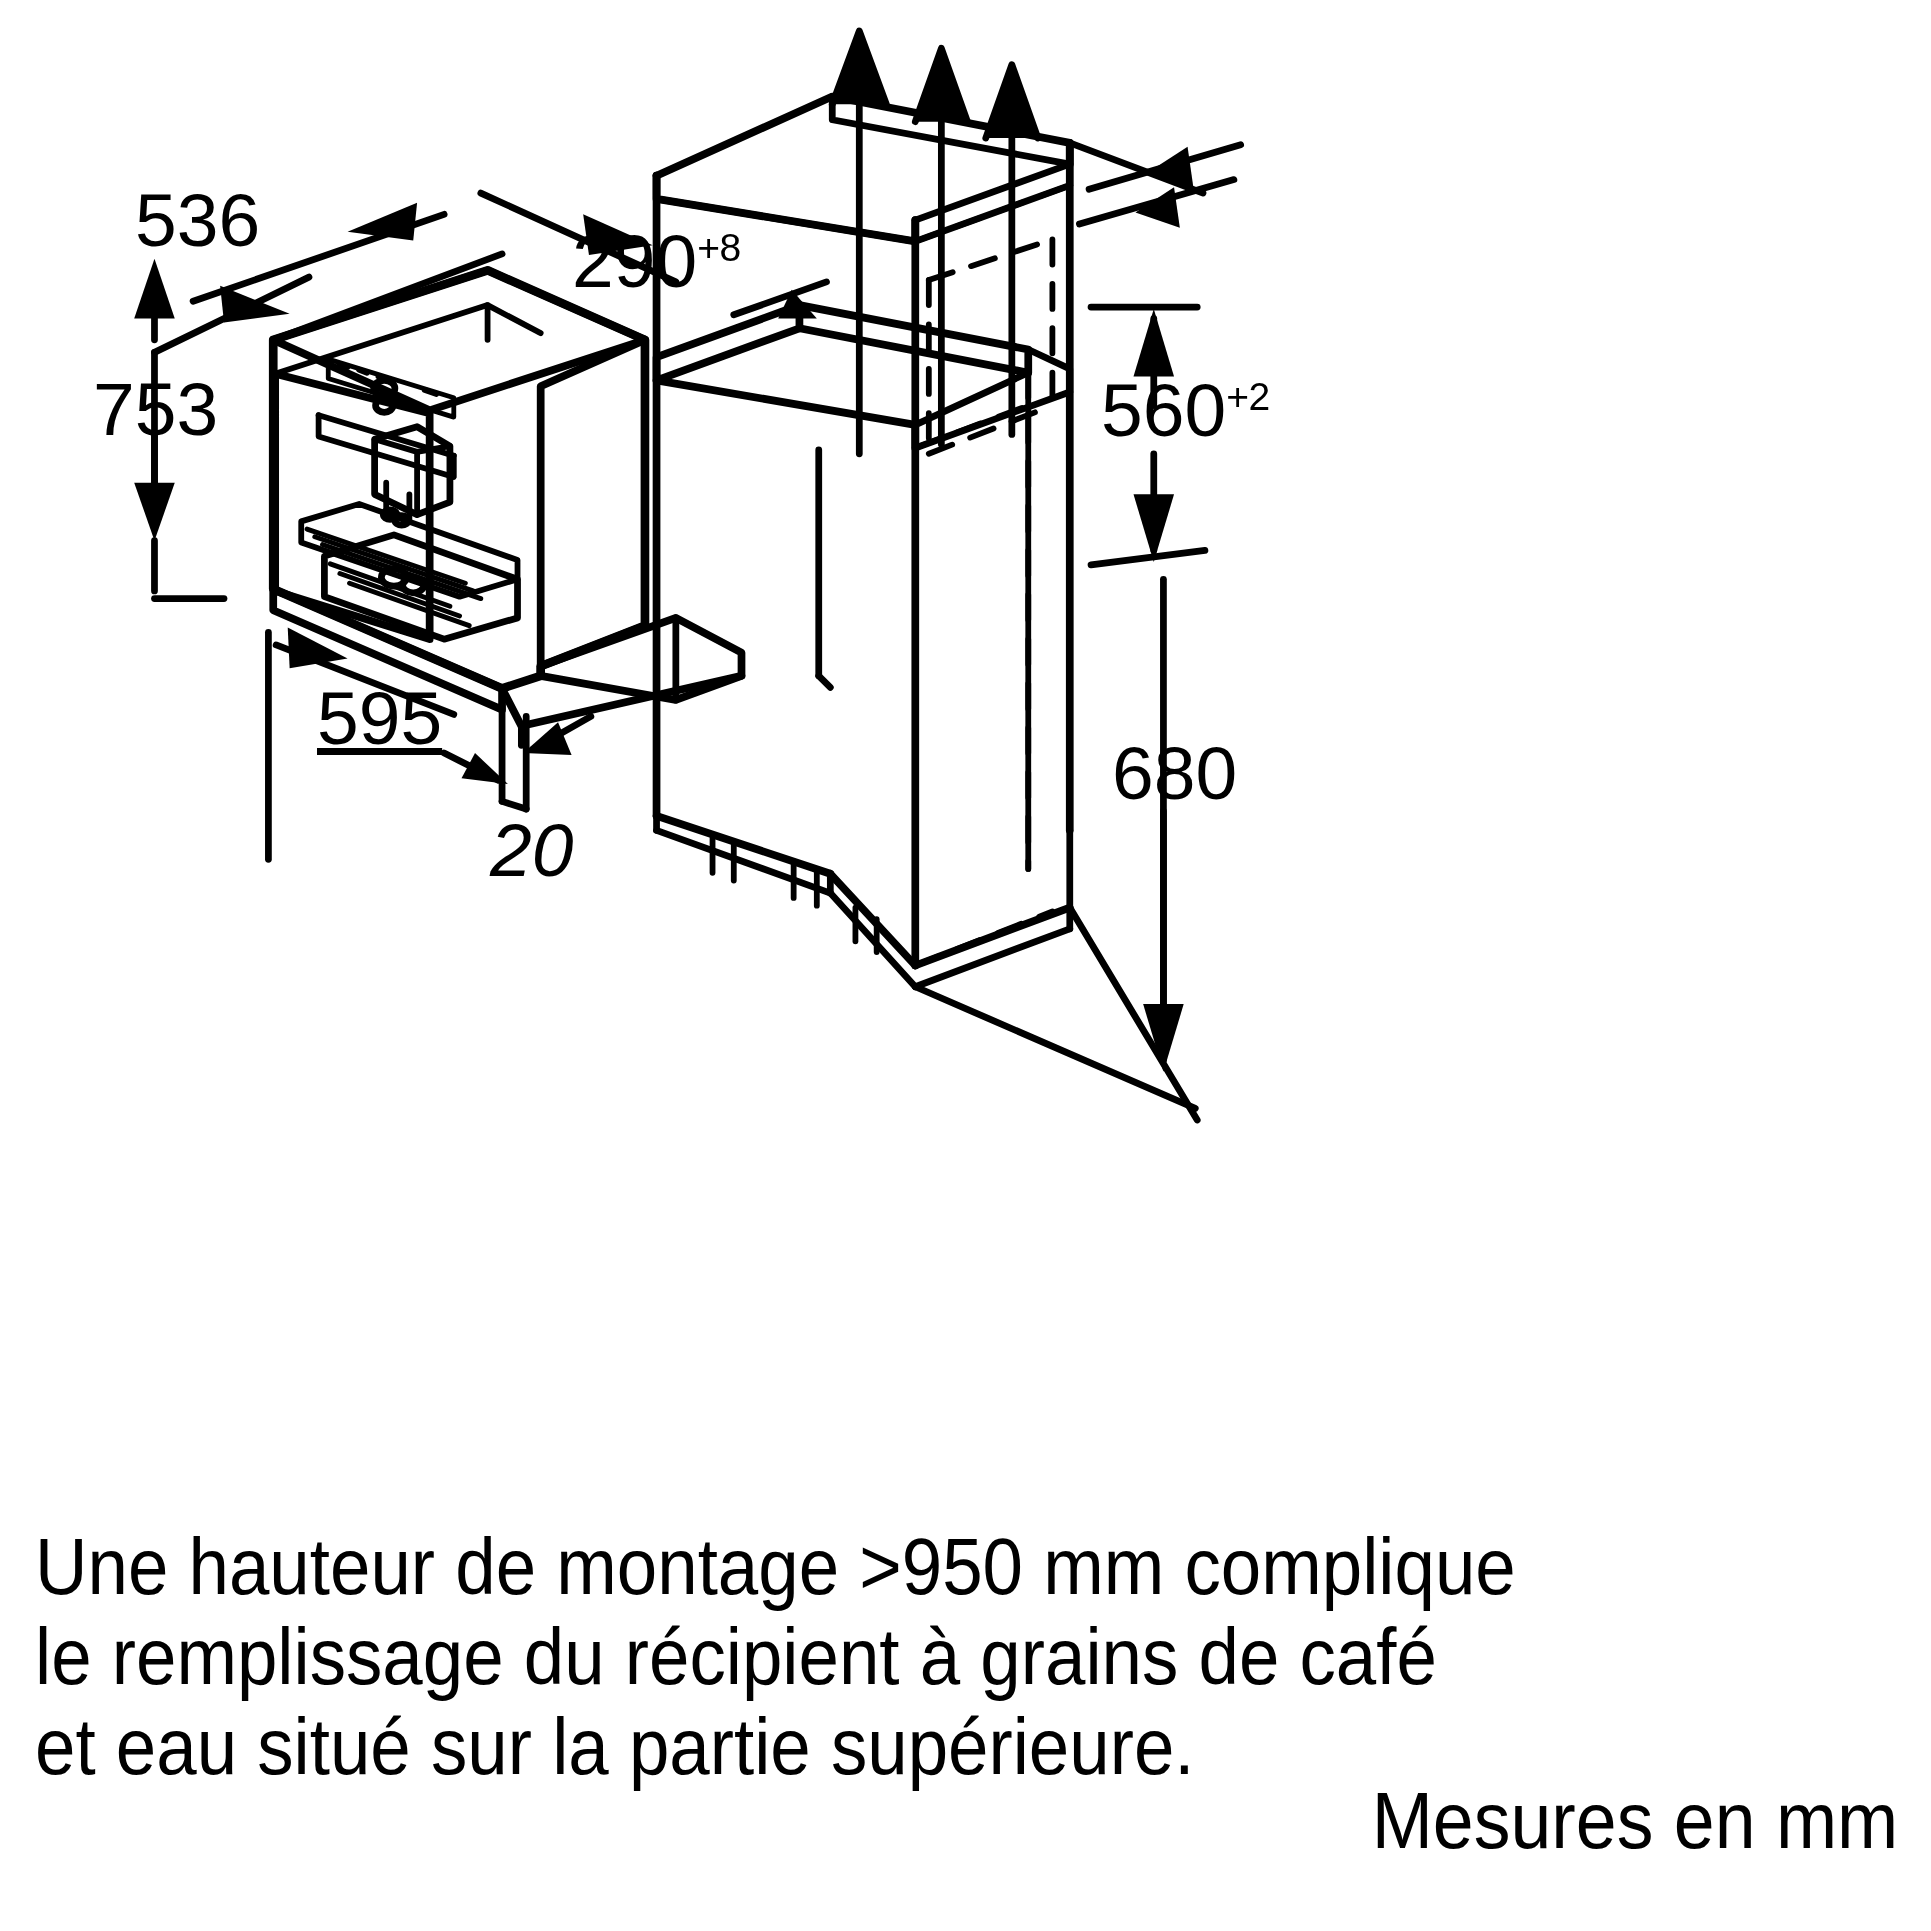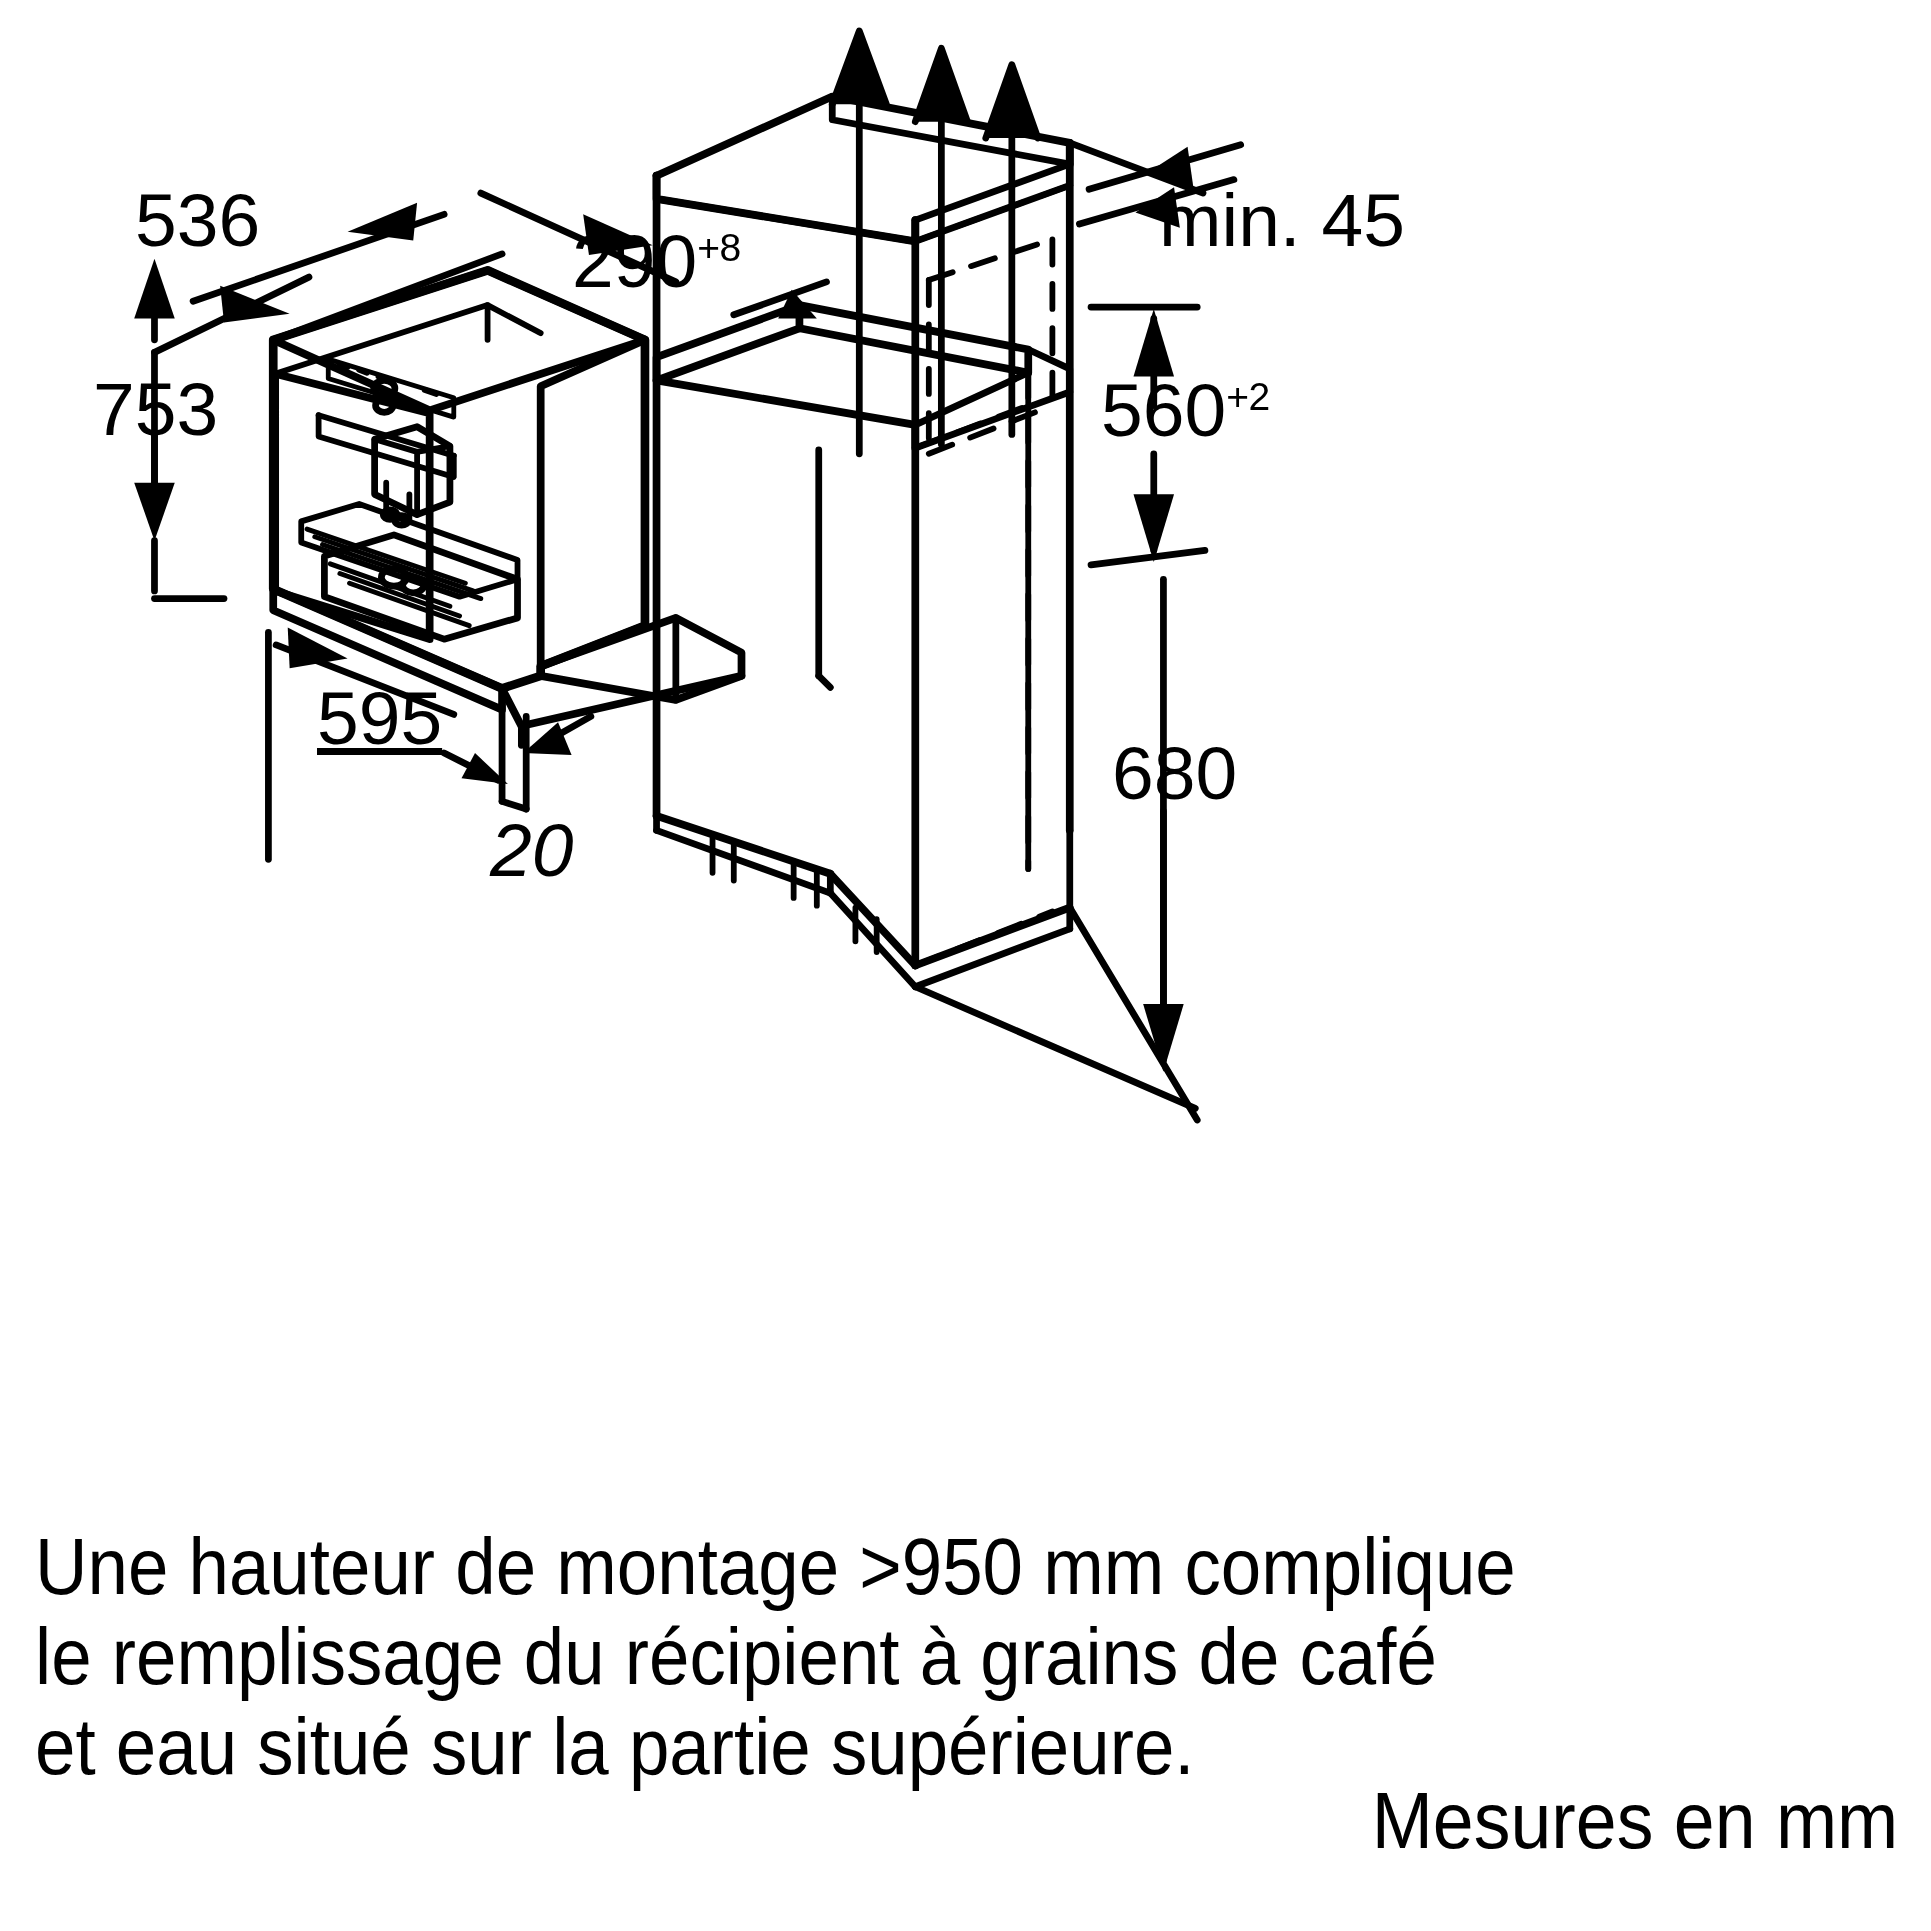--- a/index.html
+++ b/index.html
@@ -201,21 +201,20 @@
   <div class="dimlabel" style="left:135px;top:183px;">536</div>
 
   <div class="dimlabel" style="left:93px;top:372px;">753</div>
 
   <div class="dimlabel" style="left:317px;top:681px;text-decoration:underline;">595</div>
 
   <div class="dimlabel" style="left:490px;top:813px;font-style:italic;">20</div>
 
   <div class="dimlabel" style="left:572px;top:224px;"><span>290</span><sup>+8</sup></div>
 
-  <div class="dimlabel" style="left:1159px;top:183px;">min. 45</div>
 
   <div class="dimlabel" style="left:1101px;top:373px;"><span>560</span><sup>+2</sup></div>
 
   <div class="dimlabel" style="left:1112px;top:736px;">680</div>
 
   <div class="caption">Une hauteur de montage &gt;950 mm complique
 le remplissage du récipient à grains de café
 et eau situé sur la partie supérieure.</div>
 
   <div class="units">Mesures en mm</div>

